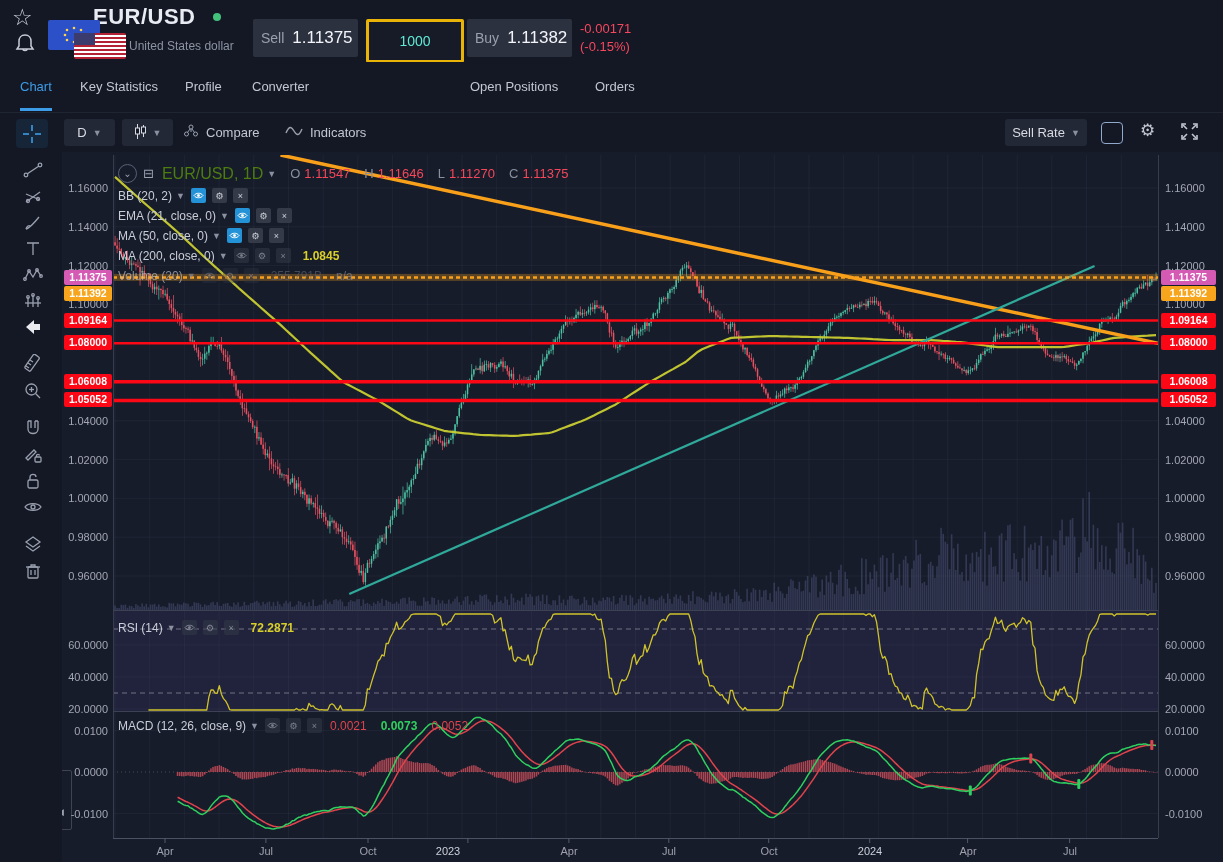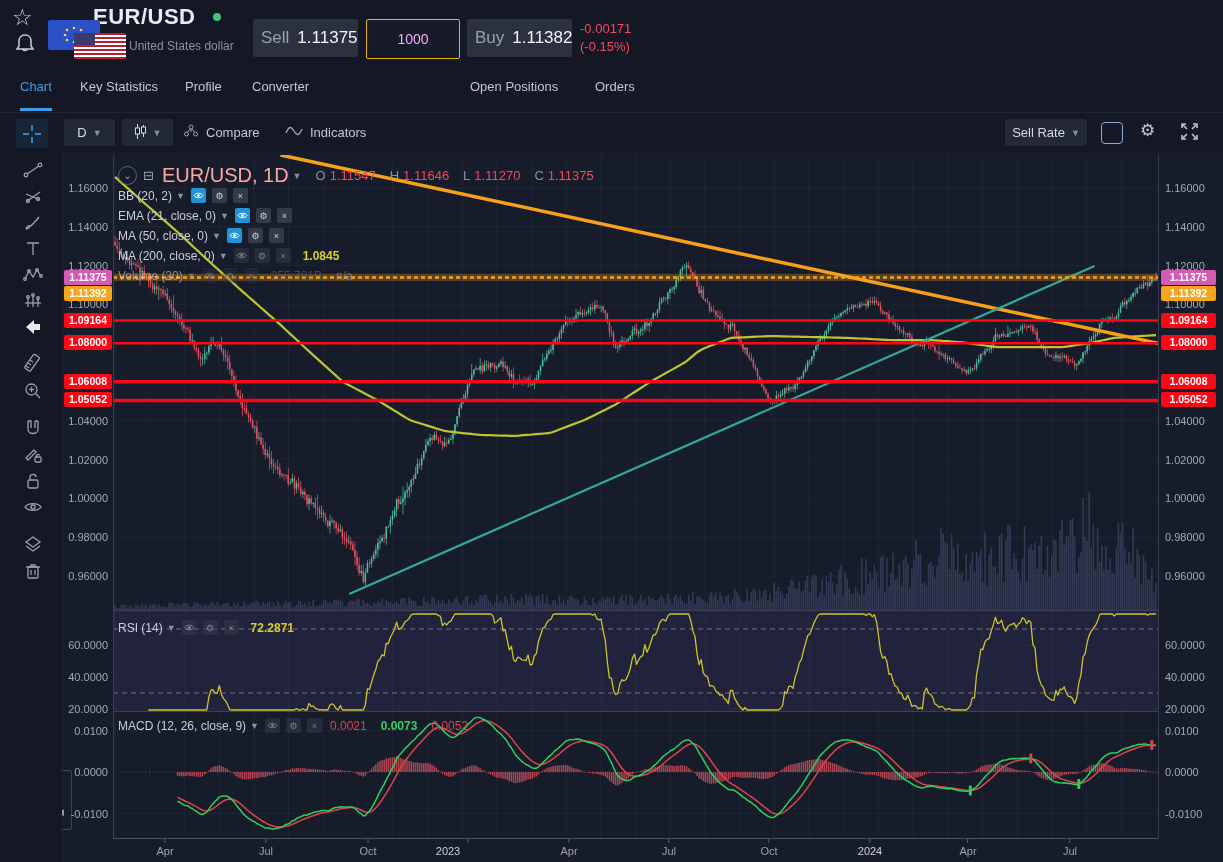--- a/index.html
+++ b/index.html
@@ -10,44 +10,44 @@
   #chart-svg{position:absolute;left:0;top:0;z-index:1;}
   #overlays{position:absolute;left:0;top:0;width:100%;height:100%;z-index:2;pointer-events:none;}
   #chrome{position:absolute;left:0;top:0;width:100%;z-index:3;}
   
   #header{position:absolute;left:0;top:0;width:1223px;height:62px;background:#141824;}
   .hicon{position:absolute;color:#c9cdd9;}
   #title{position:absolute;left:93px;top:4px;font-size:22px;font-weight:bold;color:#e8ebf2;letter-spacing:.5px;}
   #status-dot{position:absolute;width:8px;height:8px;border-radius:50%;background:#43c27b;left:213px;top:13px;}
   #subtitle{position:absolute;left:93px;top:39px;font-size:12px;color:#8d93a3;}
   .qbox{position:absolute;top:19px;height:38px;background:#2c3140;border-radius:2px;display:flex;align-items:center;}
-  .qlabel{font-size:17px;color:#9aa0ae;margin:0 8px;}
+  .qlabel{font-size:14px;color:#9aa0ae;margin:0 8px;}
   .qval{font-size:17px;color:#f2f4f8;margin-right:10px;}
-  #amount-box{position:absolute;top:19px;height:38px;background:#171b28;border:1px solid #eab308;border-radius:2px;
-      display:flex;align-items:center;justify-content:center;font-size:14px;color:#f0abfc;}
+  #amount-box{position:absolute;top:19px;height:38px;background:#171b28;border:3px solid #eab308;border-radius:2px;
+      display:flex;align-items:center;justify-content:center;font-size:14px;color:#5eead4;}
   #change-block{position:absolute;left:580px;top:20px;font-size:13px;color:#f6475f;line-height:18px;}
   
   #tabs{position:absolute;left:0;top:62px;width:1223px;height:50px;border-bottom:1px solid #202532;background:#141824;}
   .tab{position:absolute;top:0;height:49px;display:flex;align-items:center;font-size:13px;color:#c2c6d2;cursor:pointer;}
   .tab.active{color:#3d9ce8;}
   .tab .underline{position:absolute;left:0;right:0;bottom:0;height:3px;background:#3d9ce8;}
   
   #toolbar{position:absolute;left:0;top:113px;width:1223px;height:39px;background:#141824;}
   .tbtn{position:absolute;top:6px;height:27px;background:#232836;border-radius:3px;display:flex;align-items:center;
         justify-content:center;font-size:13px;color:#d8dbe3;gap:6px;}
   .caret{font-size:9px;color:#8b90a0;}
   .tool-label{position:absolute;top:6px;height:27px;display:flex;align-items:center;gap:7px;font-size:13px;color:#c2c6d2;}
   
   #sidebar{position:absolute;left:0;top:152px;width:62px;height:710px;background:#141824;}
   .stool{position:absolute;left:21px;width:24px;height:24px;display:flex;align-items:center;justify-content:center;color:#9aa0b0;}
   #crosshair-btn{position:absolute;left:16px;top:119px;width:32px;height:29px;background:rgba(61,156,232,.10);
        border-radius:4px;display:flex;align-items:center;justify-content:center;z-index:4;}
   
   .legend-row{position:absolute;display:flex;align-items:center;gap:4px;font-size:12px;color:#c9cdd8;pointer-events:auto;}
-  .lsym{font-size:20px;color:#fca5a5;text-align:right;}
+  .lsym{font-size:16px;color:#4d7c0f;text-align:right;}
   .lkey{color:#8b90a0;font-size:13px;margin-left:10px;}
   .lval{color:#f5475a;font-size:13px;}
   .ibox{width:15px;height:15px;border-radius:2px;background:#343a48;display:inline-flex;align-items:center;
         justify-content:center;font-size:9px;color:#cdd1da;margin-left:2px;}
   .ibox.on{background:#2492d6;color:#fff;}
   .ibox.dim{opacity:.55;}
   .circ-icon{width:17px;height:17px;border:1px solid #5a6174;border-radius:50%;display:inline-flex;align-items:center;
         justify-content:center;font-size:10px;color:#9aa0b0;margin-right:2px;}
   .sq-icon{font-size:13px;color:#9aa0b0;margin-right:4px;}
   

